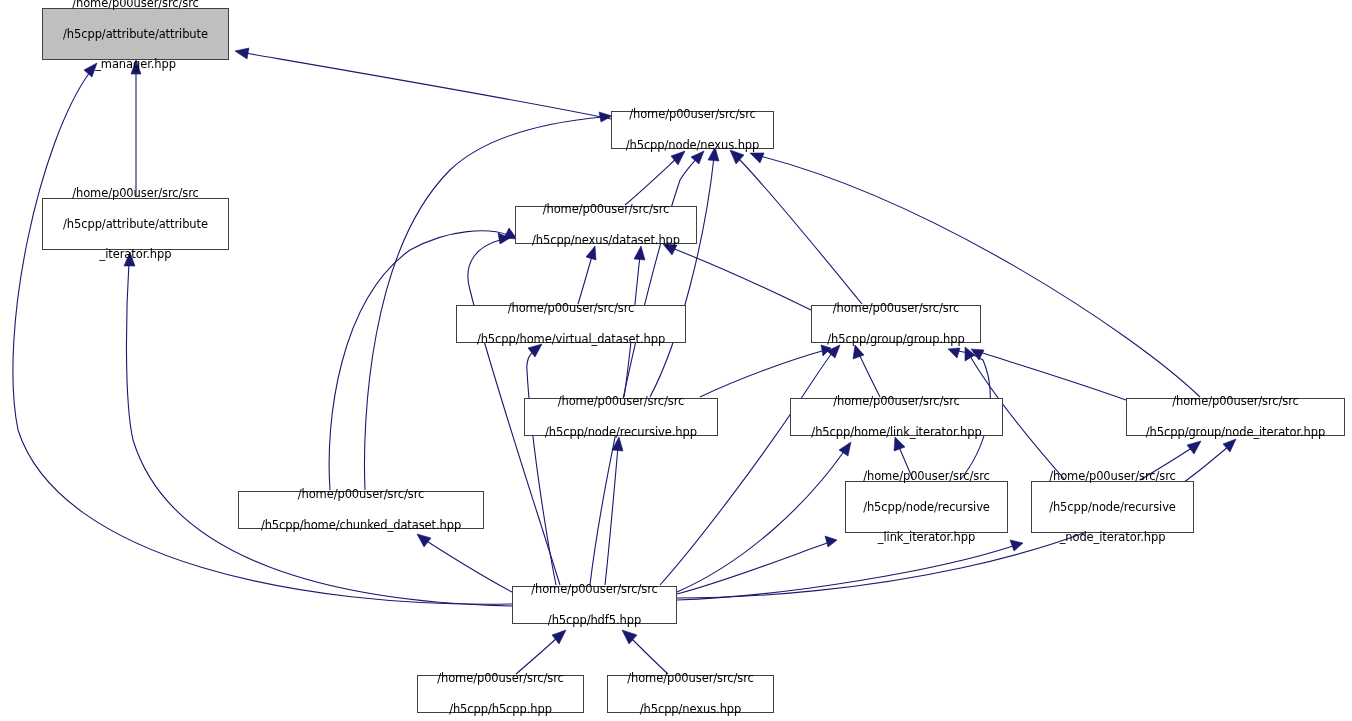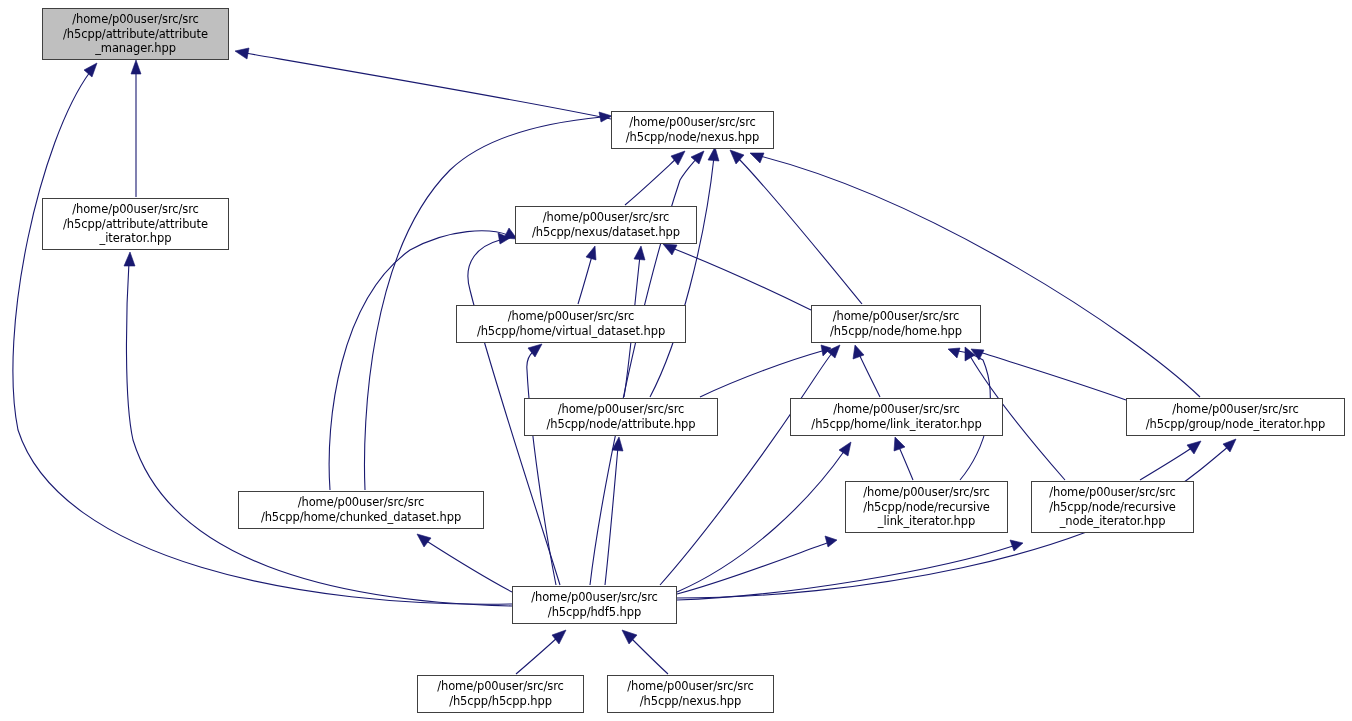--- a/index.html
+++ b/index.html
@@ -30,20 +30,21 @@
     color: #000000;
     font-size: 11.5px;
     line-height: 14.6px;
     text-align: center;
     display: flex;
     flex-direction: column;
     align-items: center;
     justify-content: center;
     white-space: pre;
     letter-spacing: -0.1px;
+    gap: 16px;
   }
   .node.highlight {
     background: #bfbfbf;
   }
   .node .nline {
     display: block;
   }
   .edge-path {
     fill: none;
     stroke: #191970;
@@ -245,26 +246,26 @@
     <span class="nline">/h5cpp/nexus/dataset.hpp</span>
   </div>
 
   <div class="node" style="left:456px;top:305px;width:230px;height:38px;">
     <span class="nline">/home/p00user/src/src</span>
     <span class="nline">/h5cpp/home/virtual_dataset.hpp</span>
   </div>
 
   <div class="node" style="left:811px;top:305px;width:170px;height:38px;">
     <span class="nline">/home/p00user/src/src</span>
-    <span class="nline">/h5cpp/node/home.hpp</span>
+    <span class="nline">/h5cpp/group/group.hpp</span>
   </div>
 
   <div class="node" style="left:524px;top:398px;width:194px;height:38px;">
     <span class="nline">/home/p00user/src/src</span>
-    <span class="nline">/h5cpp/node/attribute.hpp</span>
+    <span class="nline">/h5cpp/node/recursive.hpp</span>
   </div>
 
   <div class="node" style="left:790px;top:398px;width:213px;height:38px;">
     <span class="nline">/home/p00user/src/src</span>
     <span class="nline">/h5cpp/home/link_iterator.hpp</span>
   </div>
 
   <div class="node" style="left:1126px;top:398px;width:219px;height:38px;">
     <span class="nline">/home/p00user/src/src</span>
     <span class="nline">/h5cpp/group/node_iterator.hpp</span>

